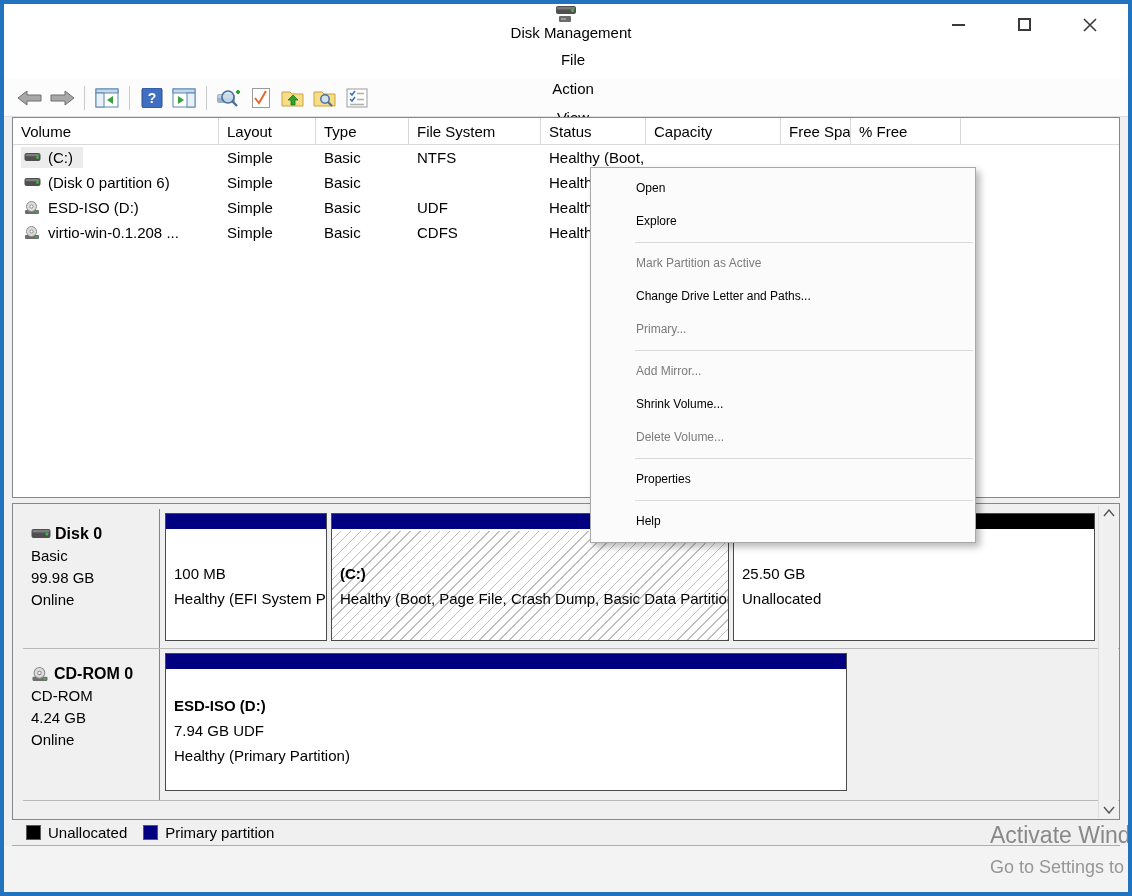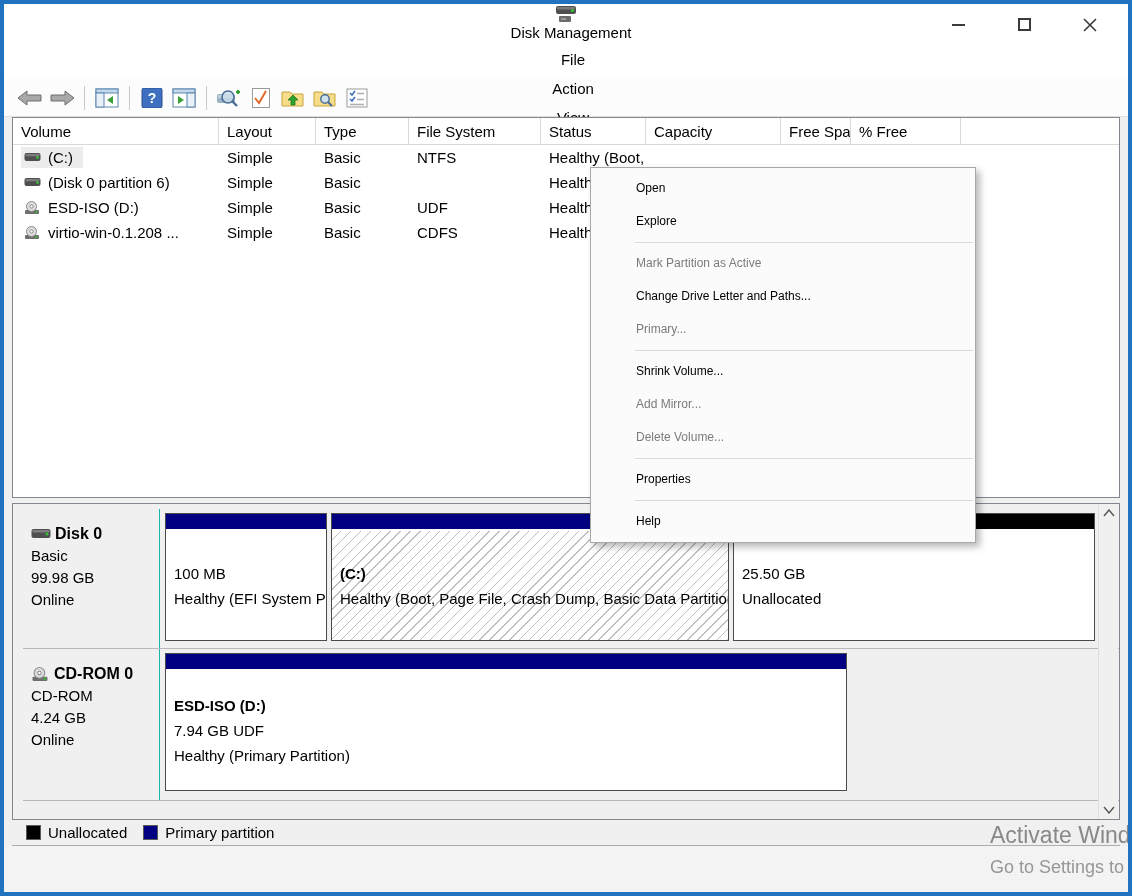--- a/index.html
+++ b/index.html
@@ -383,22 +383,22 @@
   </div>
 
   <div class="ctx-menu">
     <div class="ctx-item">Open</div>
     <div class="ctx-item">Explore</div>
     <div class="ctx-sep"></div>
     <div class="ctx-item disabled">Mark Partition as Active</div>
     <div class="ctx-item">Change Drive Letter and Paths...</div>
     <div class="ctx-item disabled">Primary...</div>
     <div class="ctx-sep"></div>
+    <div class="ctx-item disabled">Add Mirror...</div>
     <div class="ctx-item">Shrink Volume...</div>
-    <div class="ctx-item disabled">Add Mirror...</div>
     <div class="ctx-item disabled">Delete Volume...</div>
     <div class="ctx-sep"></div>
     <div class="ctx-item">Properties</div>
     <div class="ctx-sep"></div>
     <div class="ctx-item">Help</div>
   </div>
 
 </div>
 
 </body></html>

